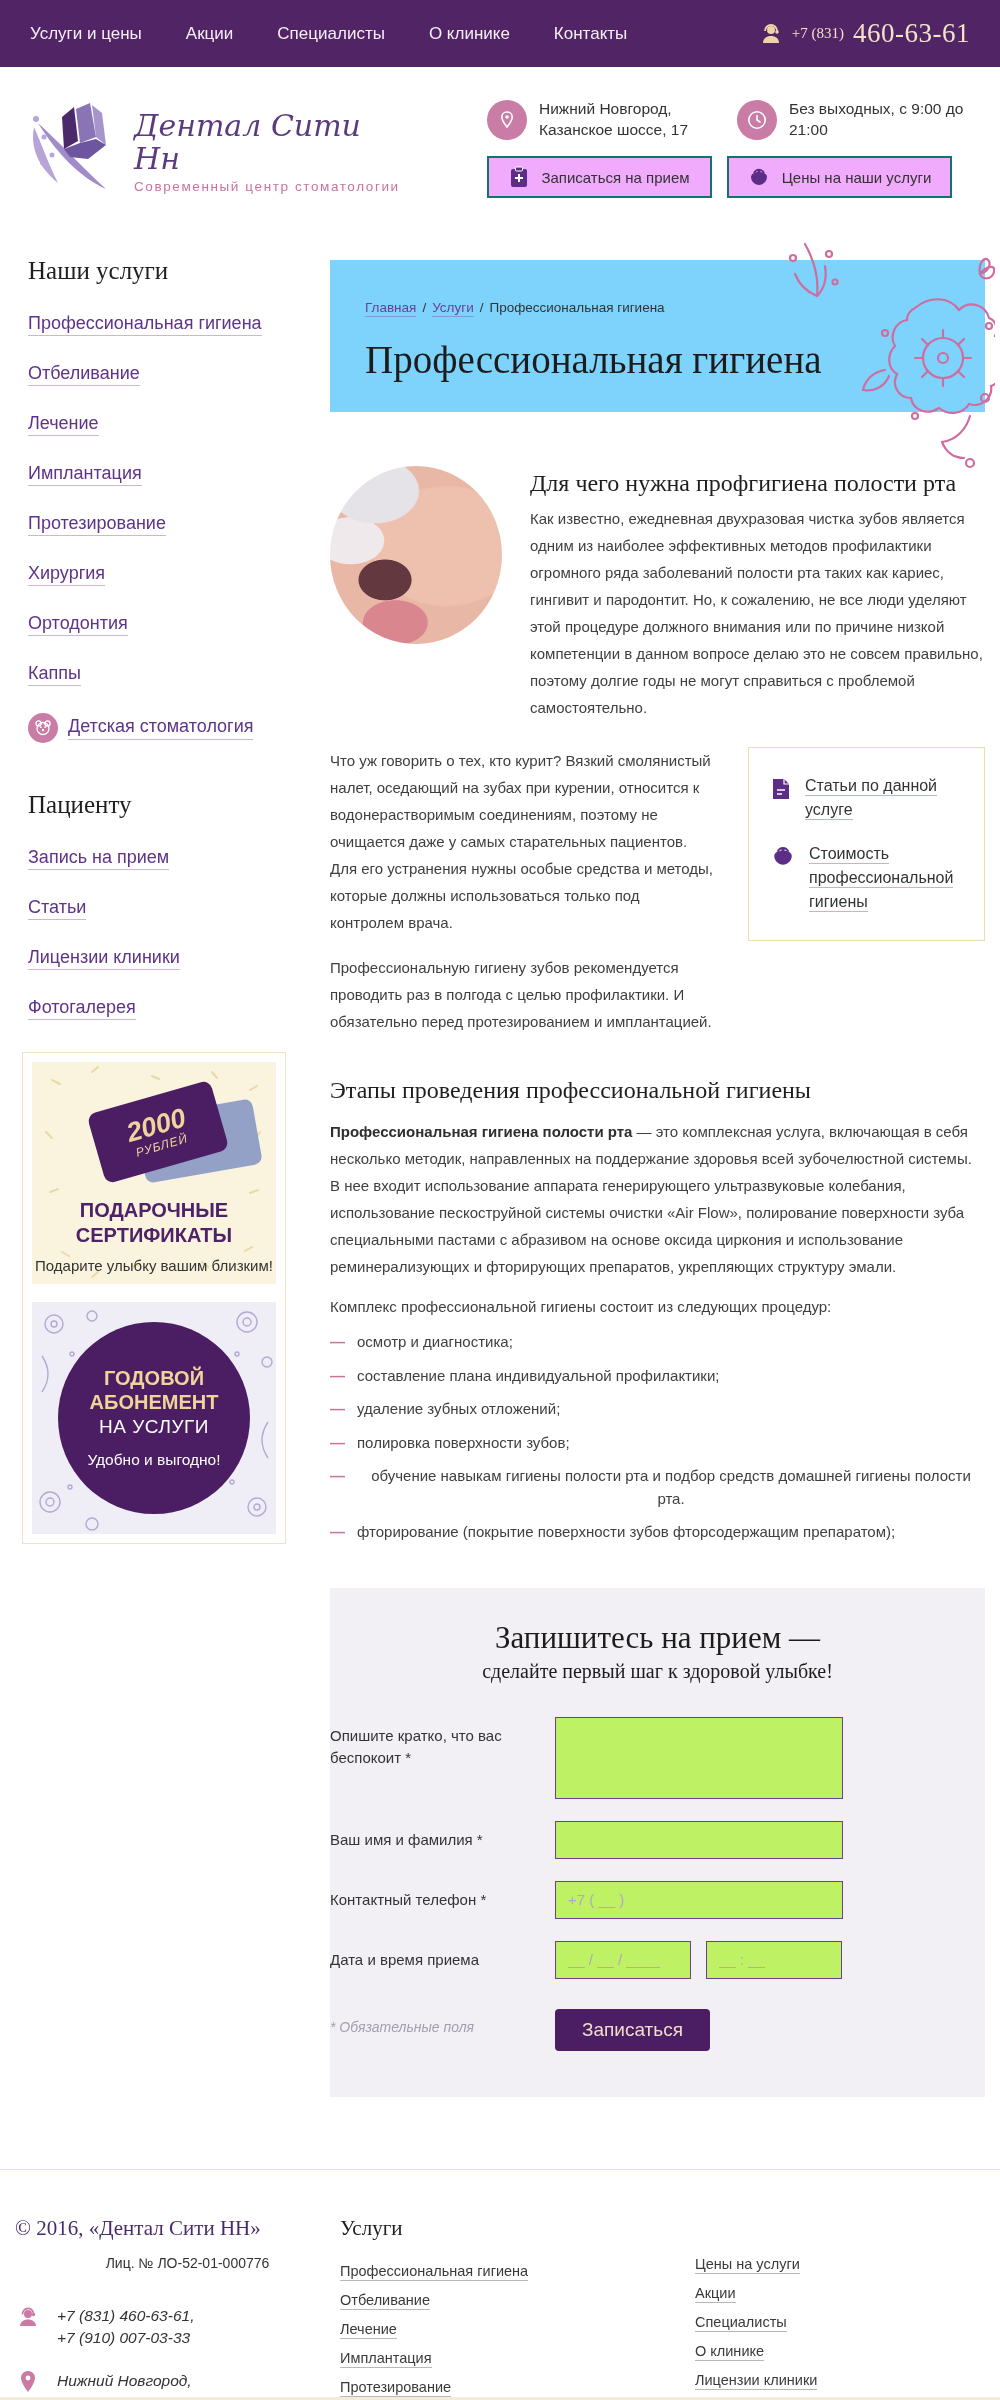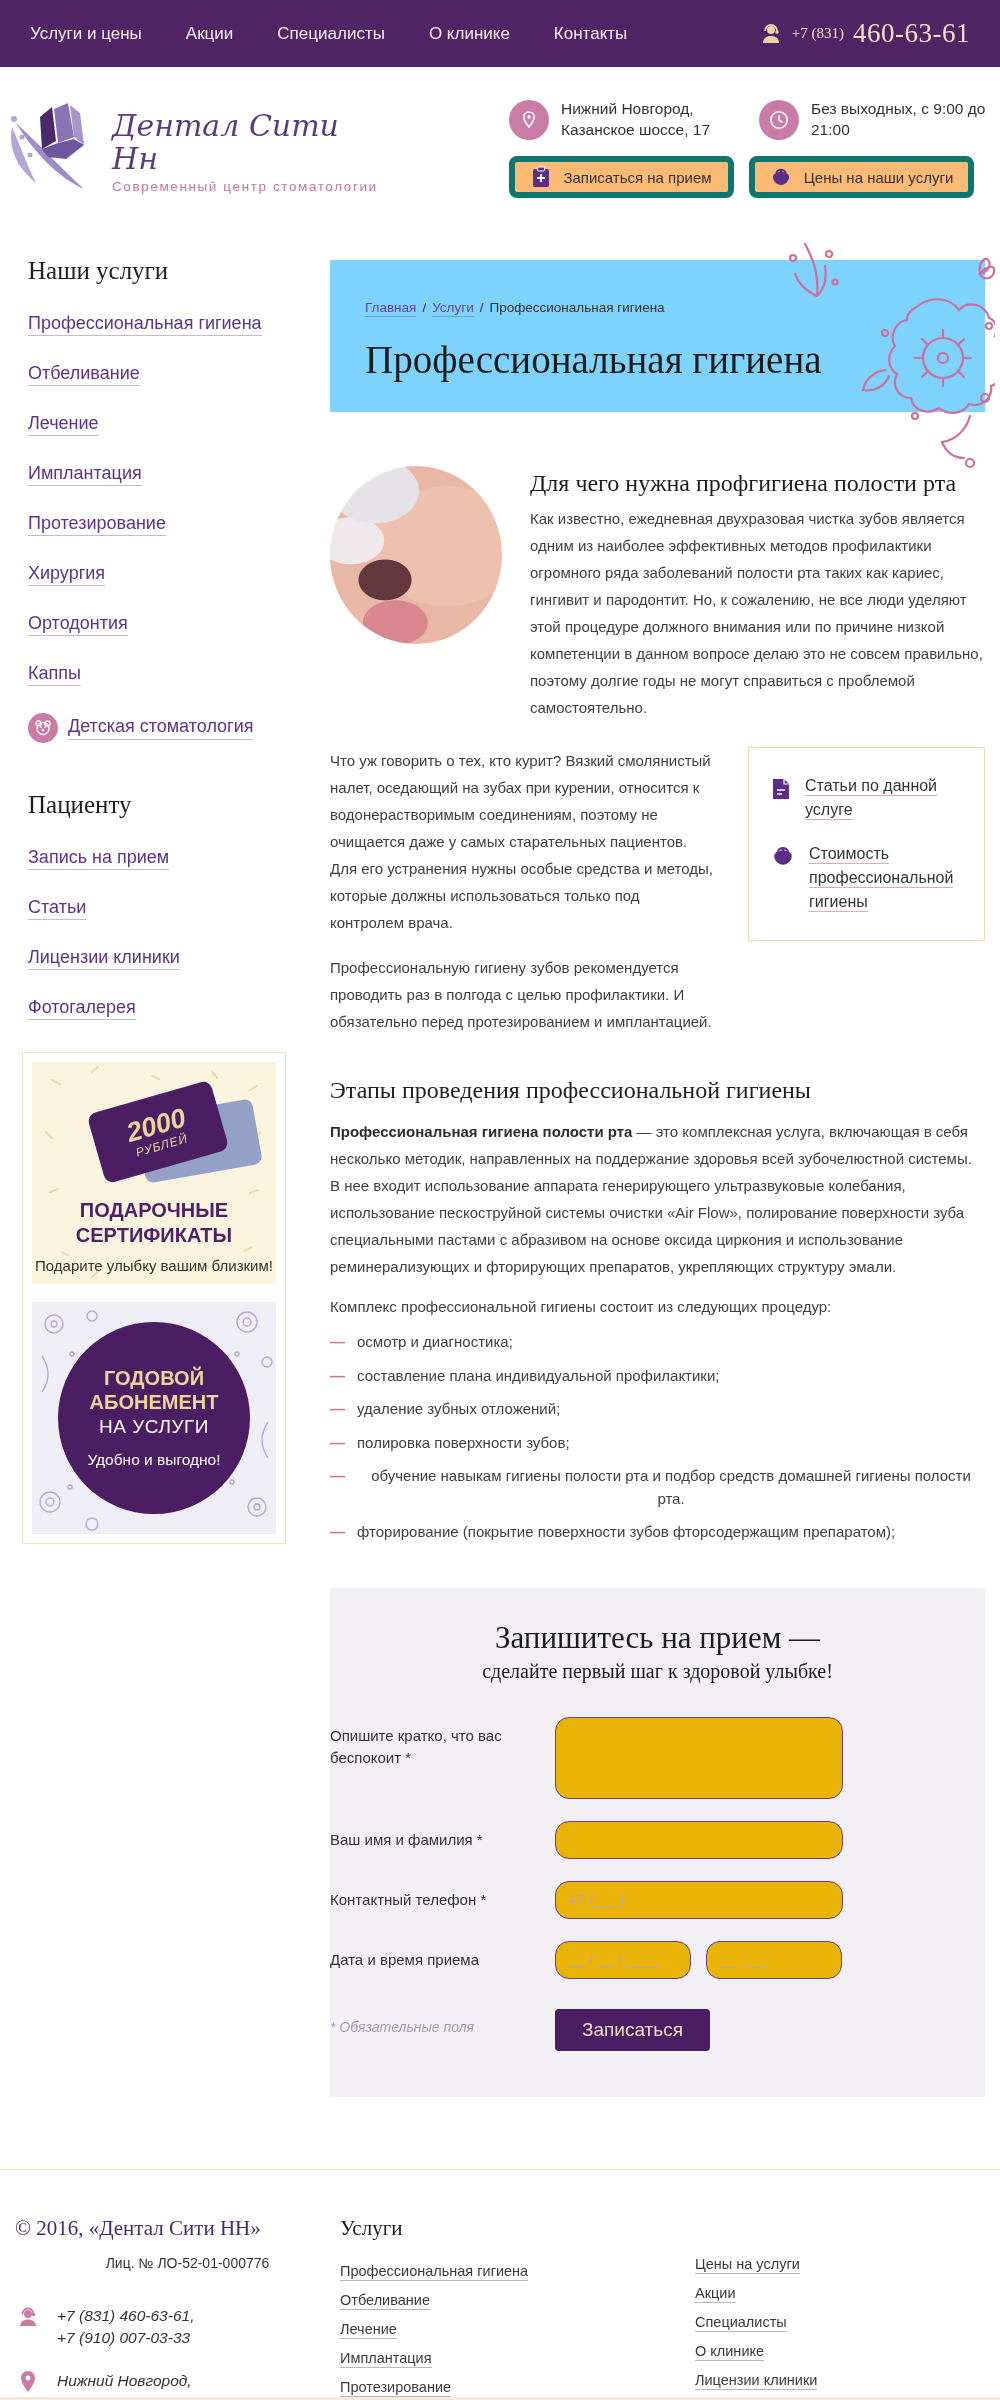--- a/index.html
+++ b/index.html
@@ -13,32 +13,32 @@
 
   
   .topnav { height:67px; background:#512465; display:flex; align-items:center; padding:0 30px; }
   .topnav-items { display:flex; gap:44px; }
   .topnav-item { color:#f6f0f6; font-size:17px; }
   .topnav-phone { margin-left:auto; display:flex; align-items:center; gap:9px; color:#f2e2c8; }
   .topnav-phone .pre { font-family:"Liberation Serif", serif; font-size:15px; }
   .topnav-phone .num { font-family:Liberation Serif, serif; font-size:27px; letter-spacing:.5px; }
 
   
-  .header { height:163px; display:flex; padding:0 6px; background:#fff; }
+  .header { height:163px; display:flex; padding:0 28px; background:#fff; }
   .logo { display:flex; align-items:center; gap:10px; width:375px; margin-top:6px; }
   .logo-text .brand {
     font-family:"DejaVu Serif", serif; font-style:italic; font-size:30px; color:#5b3a7e; line-height:1.1;
   }
   .logo-text .sub { font-size:13.5px; color:#c8739f; letter-spacing:1.6px; margin-top:4px; }
   .header-right { display:flex; flex-direction:column; justify-content:center; gap:16px; margin-left:auto; width:485px; }
   .hdr-row { display:flex; }
   .hdr-info { display:flex; align-items:center; gap:12px; width:240px; }
   .hdr-info .txt { font-size:15.5px; color:#333; line-height:1.35; }
   .pinkcircle { width:40px; height:40px; border-radius:50%; background:#c97ca6; display:flex; align-items:center; justify-content:center; flex:0 0 auto; }
-  .hdr-btn { width:225px; height:42px; border:6px solid #0f766e; border-radius:8px; background:#fdba74;
+  .hdr-btn { width:225px; height:42px; border:2px solid #0f766e; border-radius:0; background:#f0abfc;
              display:flex; align-items:center; justify-content:center; gap:12px; font-size:15px; color:#333; cursor:pointer; }
   .hdr-row.btns { gap:15px; }
 
   
   .container { display:flex; padding:0 15px; }
   .sidebar { width:315px; padding:27px 0 0 13px; flex:0 0 auto; }
   .main { flex:1; padding-top:30px; }
 
   
   .side-h { font-family:"Liberation Serif", serif; font-size:25px; color:#1e1e1e; font-weight:400; margin-bottom:28px; }
@@ -105,21 +105,21 @@
   .bullets li::before { content:"—"; color:#c9739f; font-weight:bold; margin-right:12px; flex:0 0 auto; }
 
   
   .form-box { background:#f2f0f5; margin-top:44px; padding:32px 0 46px; }
   .form-title { text-align:center; font-family:"Liberation Serif", serif; font-weight:400; }
   .form-title .t1 { font-size:31px; color:#1c1c1c; }
   .form-title .t2 { font-size:20px; color:#1c1c1c; margin-top:4px; }
   .form-body { margin-top:34px; }
   .form-row { display:flex; margin-bottom:22px; }
   .form-label { width:225px; font-size:15px; color:#333; line-height:1.5; padding-top:8px; }
-  .inp, .ta { border:1px solid #6b3f94; background:#eab308; border-radius:14px; font-size:15px; color:#333;
+  .inp, .ta { border:1px solid #6b3f94; background:#bef264; border-radius:0; font-size:15px; color:#333;
               padding:8px 12px; font-family:"Liberation Sans", sans-serif; }
   .inp::placeholder, .ta::placeholder { color:#b5a3c6; }
   .ta { width:288px; height:82px; resize:none; }
   .inp.full { width:288px; height:38px; }
   .date-wrap { display:flex; gap:15px; }
   .inp.half { width:136px; height:38px; }
   .required-note { width:225px; font-size:14px; color:#a59db1; font-style:italic; padding-top:10px; }
   .submit-btn { width:155px; height:42px; background:#4b1d63; color:#f0ddc8; border:none; border-radius:4px;
                 font-size:19px; cursor:pointer; font-family:"Liberation Sans", sans-serif; }
   .form-row.last { margin-bottom:0; margin-top:30px; }

